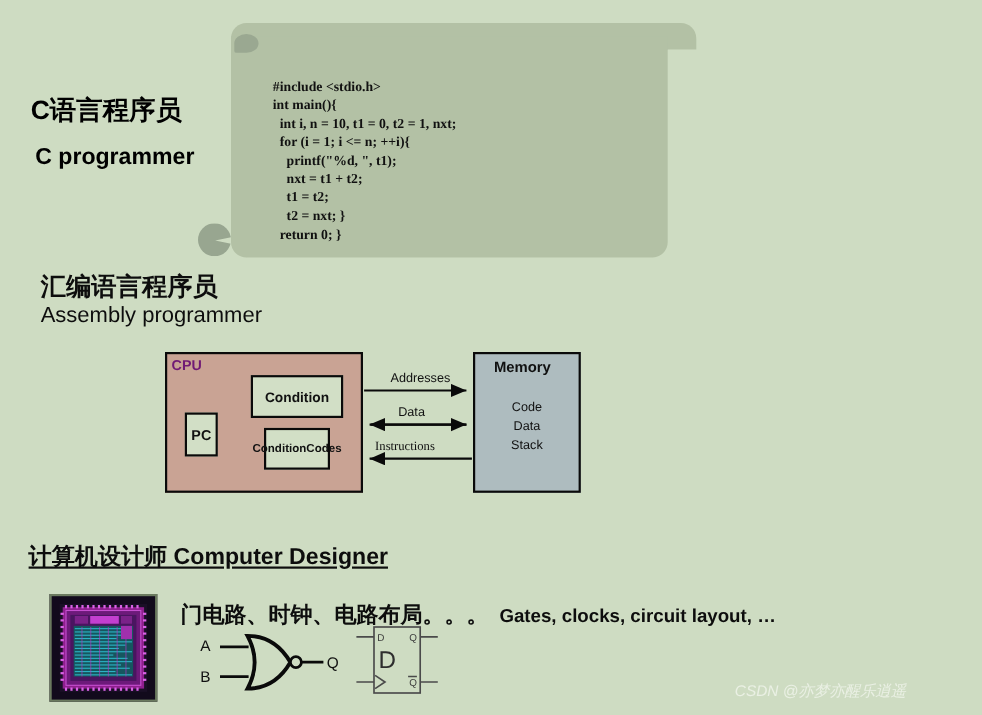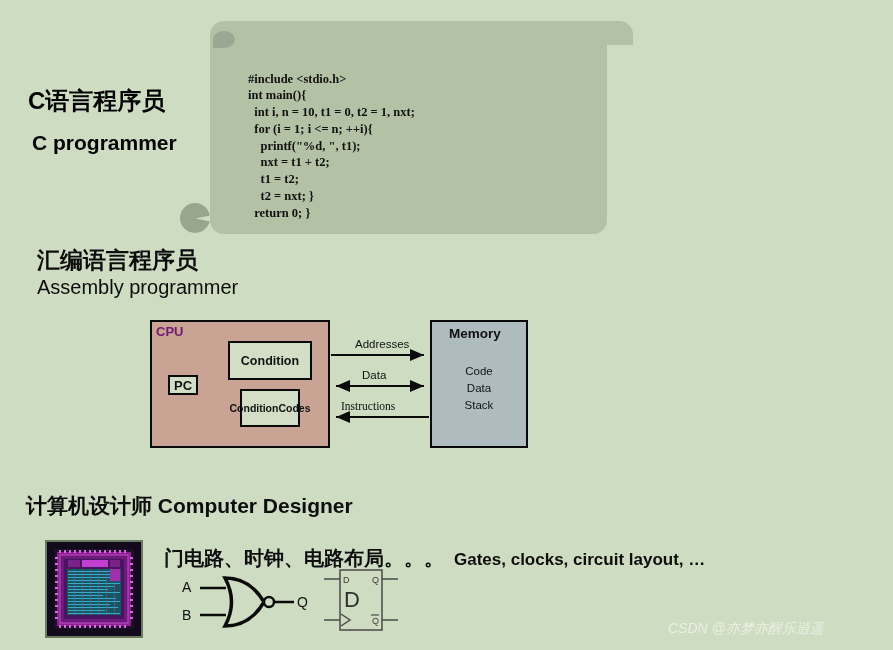--- a/index.html
+++ b/index.html
@@ -160,21 +160,21 @@
     justify-content: center;
     font-size: 12.5px;
     font-weight: bold;
     color: #111;
   }
   .pc-box {
     position: absolute;
     left: 168px;
     top: 375px;
     width: 30px;
-    height: 20px;
+    height: 40px;
     background: #d2dfc6;
     border: 2px solid #0a0a0a;
     box-sizing: border-box;
     display: flex;
     align-items: center;
     justify-content: center;
     font-size: 13px;
     font-weight: bold;
     color: #111;
   }
@@ -240,20 +240,21 @@
 
   
   .sec3-heading {
     position: absolute;
     left: 26px;
     top: 492px;
     font-size: 21px;
     font-weight: bold;
     color: #0d0d0d;
     white-space: nowrap;
+    text-decoration: underline;
   }
   .chip-frame {
     position: absolute;
     left: 45px;
     top: 540px;
     width: 98px;
     height: 98px;
     border: 2px solid #6b7a5f;
     box-sizing: border-box;
     background: #120a1c;

